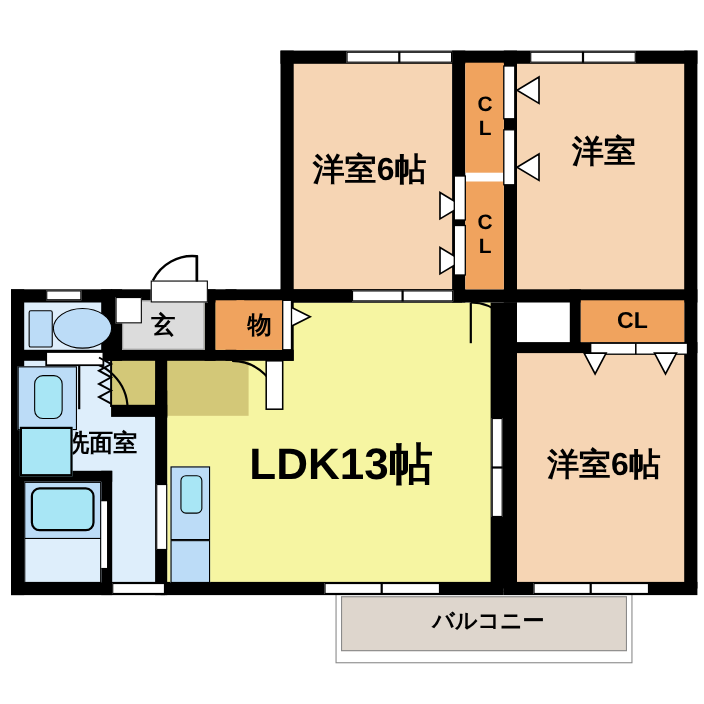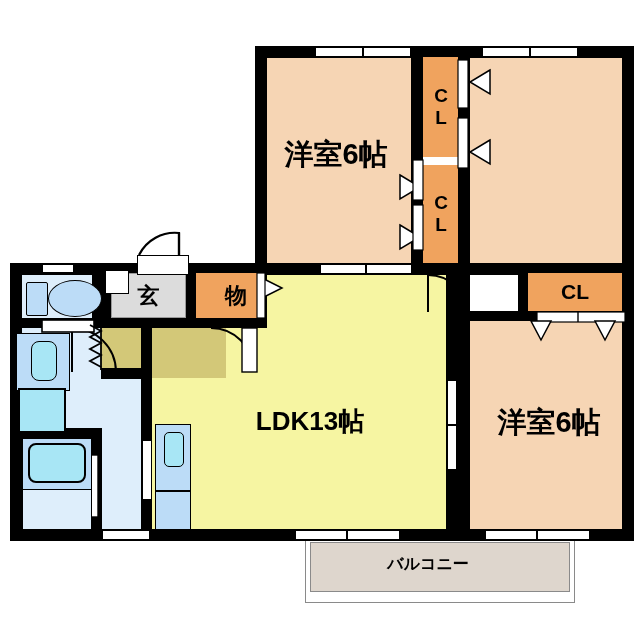--- a/index.html
+++ b/index.html
@@ -15,21 +15,21 @@
   .fix{position:absolute;box-sizing:border-box;}
   svg{position:absolute;overflow:visible;}
 </style>
 </head>
 <body>
 
 <div id="plan">
 
   <div class="rect" style="left:305px;top:537px;width:270px;height:66px;background:#ffffff;border:1px solid #8a8a8a;"></div>
   <div class="rect" style="left:310px;top:542px;width:260px;height:50px;background:#DED6CD;border:1px solid #8a8a8a;"></div>
-  <div class="lbl" style="left:298px;top:542px;width:260px;height:44px;font-size:16px;">バルコニー</div>
+  <div class="lbl" style="left:314px;top:542px;width:260px;height:44px;font-size:20px;">バルコニー</div>
 
   <div class="rect" style="left:261px;top:57px;width:150px;height:207px;background:#F6D5B4;"></div>
 
   <div class="rect" style="left:470px;top:57px;width:158px;height:207px;background:#F6D5B4;"></div>
 
   <div class="rect" style="left:470px;top:320px;width:158px;height:215px;background:#F6D5B4;"></div>
 
   <div class="rect" style="left:152px;top:275px;width:295px;height:260px;background:#F6F5A2;"></div>
 
   <div class="rect" style="left:15px;top:270px;width:128px;height:265px;background:#DEEEFB;"></div>
@@ -93,25 +93,27 @@
   <div class="lbl vlbl" style="left:423px;top:57px;width:35px;height:100px;font-size:19px;">CL</div>
 
   <div class="rect" style="left:423px;top:165px;width:35px;height:98px;background:#F0A35E;"></div>
   <div class="lbl vlbl" style="left:423px;top:165px;width:35px;height:98px;font-size:19px;">CL</div>
 
   <div class="rect" style="left:528px;top:273px;width:94px;height:38px;background:#F0A35E;"></div>
   <div class="lbl" style="left:528px;top:273px;width:94px;height:38px;font-size:21px;">CL</div>
 
   <div class="lbl" style="left:261px;top:130px;width:150px;height:50px;font-size:29px;">洋室6帖</div>
 
+  <div class="lbl" style="left:470px;top:120px;width:158px;height:36px;font-size:29px;">洋室</div>
 
   <div class="lbl" style="left:470px;top:400px;width:158px;height:46px;font-size:29px;">洋室6帖</div>
 
-  <div class="lbl" style="left:200px;top:398px;width:220px;height:46px;font-size:26px;">LDK13帖</div>
+  <div class="lbl" style="left:200px;top:398px;width:220px;height:46px;font-size:40px;">LDK13帖</div>
 
+  <div class="lbl" style="left:42px;top:385px;width:100px;height:36px;font-size:22px;">洗面室</div>
 
   <div class="win" style="left:315px;top:47px;width:96px;height:10px;"></div>
   <div class="winline" style="left:362px;top:47px;width:2px;height:10px;"></div>
 
   <div class="win" style="left:482px;top:47px;width:96px;height:10px;"></div>
   <div class="winline" style="left:529px;top:47px;width:2px;height:10px;"></div>
 
   <div class="win" style="left:320px;top:264px;width:92px;height:10px;"></div>
   <div class="winline" style="left:365px;top:264px;width:2px;height:10px;"></div>
 

